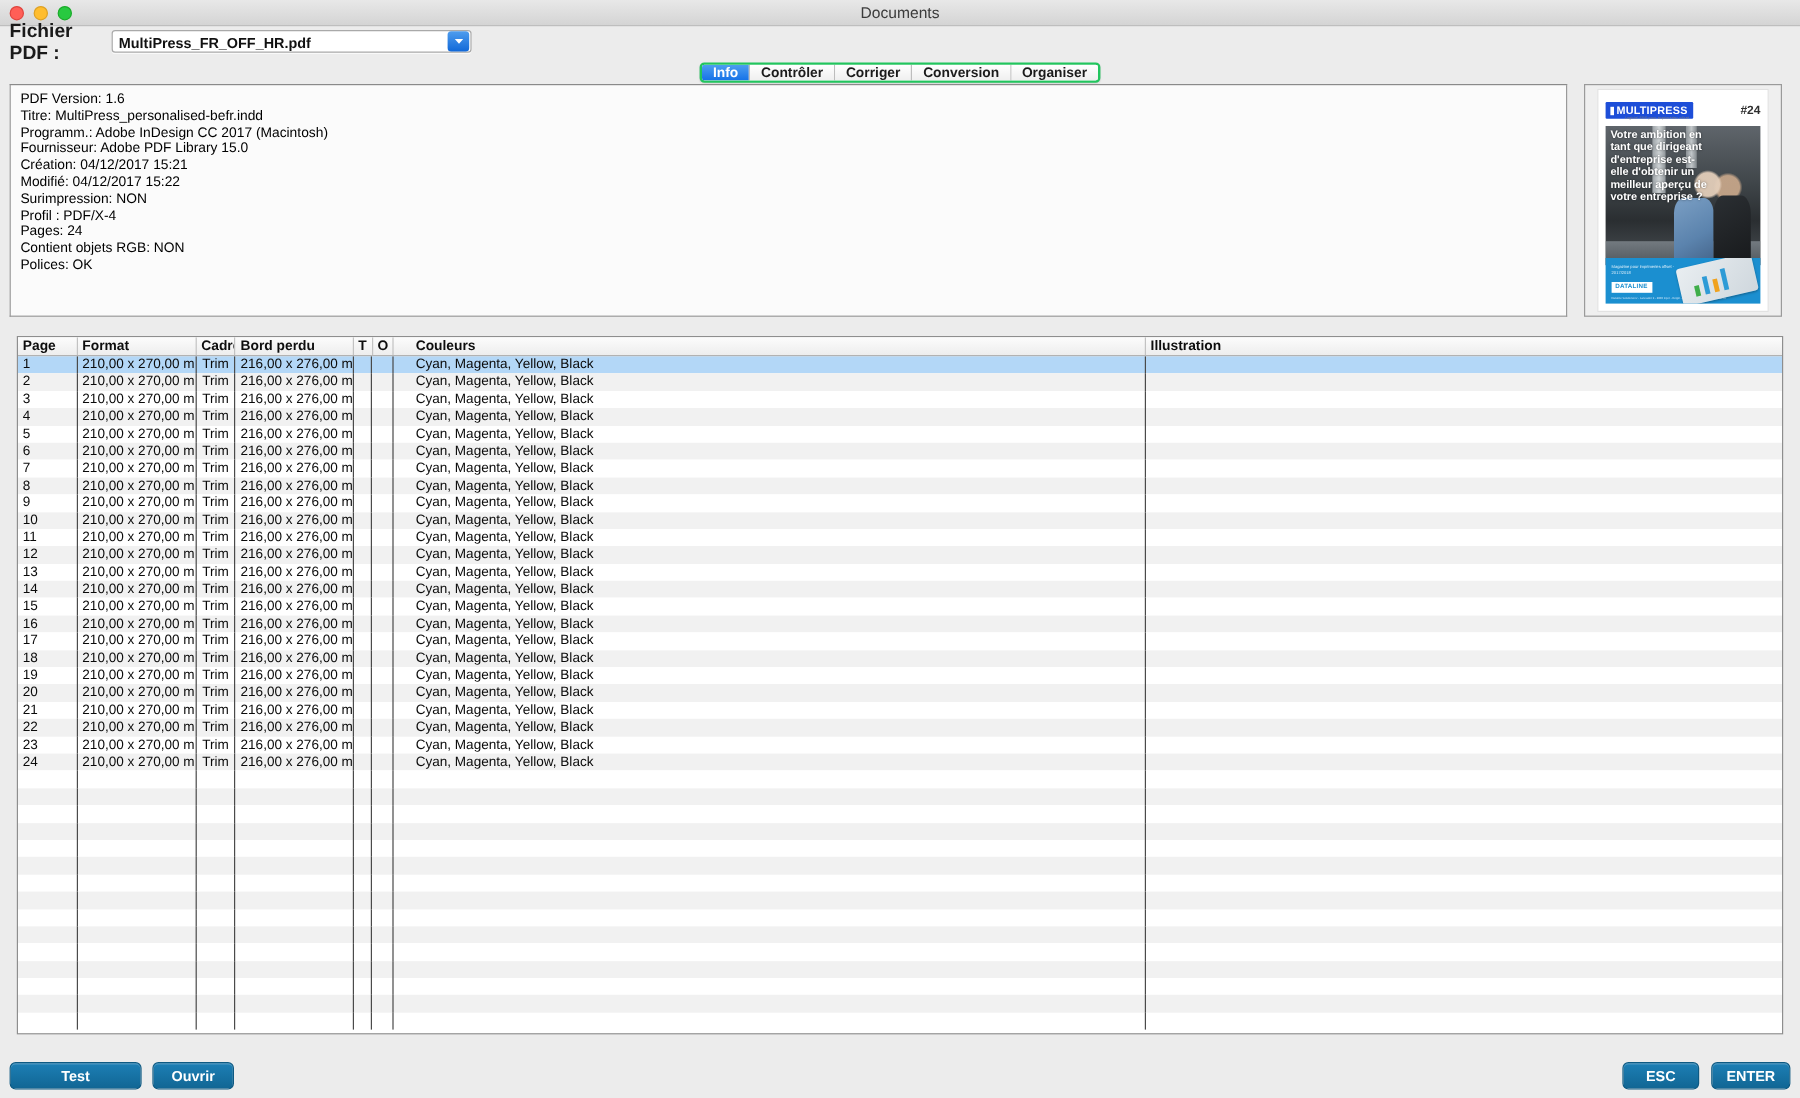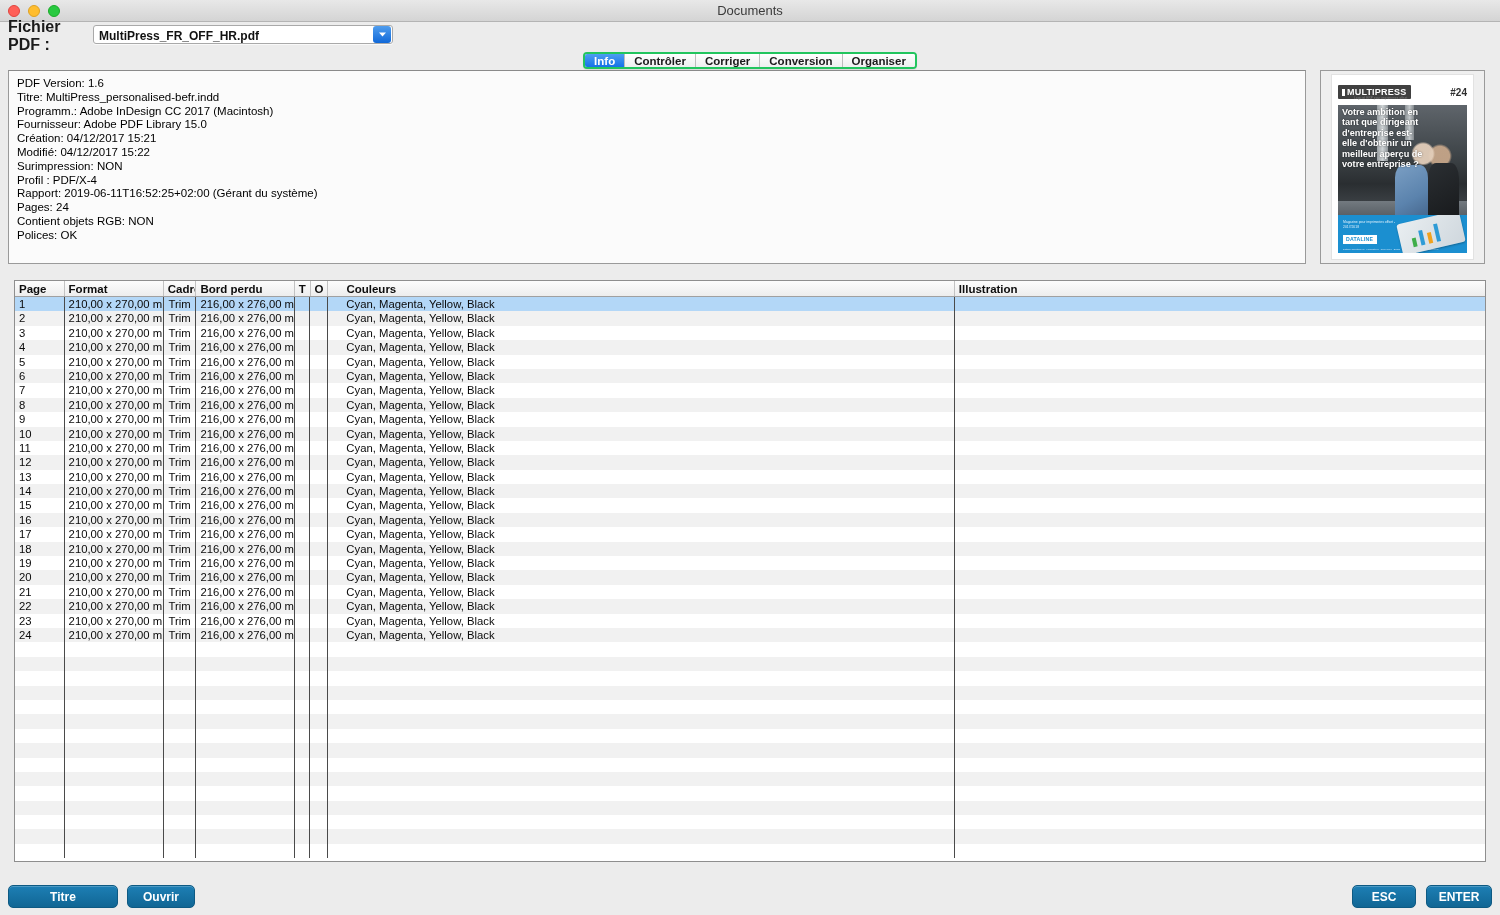--- a/index.html
+++ b/index.html
@@ -126,21 +126,21 @@
     background: #ffffff;
     position: relative;
     overflow: hidden;
     border: 1px solid #e2e2e2;
   }
   .cover-head {
     position: absolute; top: 6px; left: 6px; right: 6px; height: 22px;
     display: flex; align-items: center;
   }
   .cover-logo {
-    background: #404040; color: #fff;
+    background: #1d4ed8; color: #fff;
     font-size: 9px; font-weight: bold;
     padding: 2px 5px 2px 4px;
     letter-spacing: 0.2px;
     border-radius: 1px;
     display: flex; align-items: center; gap: 2px;
   }
   .cover-logo .dot { width: 3px; height: 7px; background: #fff; display: inline-block; }
   .cover-logo-sub {
     position: absolute; left: 16px; top: 15px;
     font-size: 3.1px; color: #7d7d7d; letter-spacing: 0.1px;
@@ -321,21 +321,20 @@
 
 <div class="infopanel">
   <div class="infoline">PDF Version: 1.6</div>
   <div class="infoline">Titre: MultiPress_personalised-befr.indd</div>
   <div class="infoline">Programm.: Adobe InDesign CC 2017 (Macintosh)</div>
   <div class="infoline">Fournisseur: Adobe PDF Library 15.0</div>
   <div class="infoline">Création: 04/12/2017 15:21</div>
   <div class="infoline">Modifié: 04/12/2017 15:22</div>
   <div class="infoline">Surimpression: NON</div>
   <div class="infoline">Profil : PDF/X-4</div>
-  <div class="infoline">Rapport: 2019-06-11T16:52:25+02:00 (Gérant du système)</div>
   <div class="infoline">Pages: 24</div>
   <div class="infoline">Contient objets RGB: NON</div>
   <div class="infoline">Polices: OK</div>
 </div>
 
 <div class="thumbwrap">
   <div class="cover">
     <div class="cover-head">
       <div class="cover-logo">
         <span class="dot"></span>
@@ -764,17 +763,17 @@
         <div class="td col-cadre"></div>
         <div class="td col-bord"></div>
         <div class="td col-t"></div>
         <div class="td col-o"></div>
         <div class="td col-coul"></div>
         <div class="td col-ill"></div>
       </div>
     </div>
 </div>
 
-<div class="btn" id="btn-test">Titre</div>
+<div class="btn" id="btn-test">Test</div>
 <div class="btn" id="btn-ouvrir">Ouvrir</div>
 <div class="btn" id="btn-epreuve">Epreuve</div>
 <div class="btn" id="btn-esc">ESC</div>
 <div class="btn" id="btn-enter">ENTER</div>
 
 </body></html>

